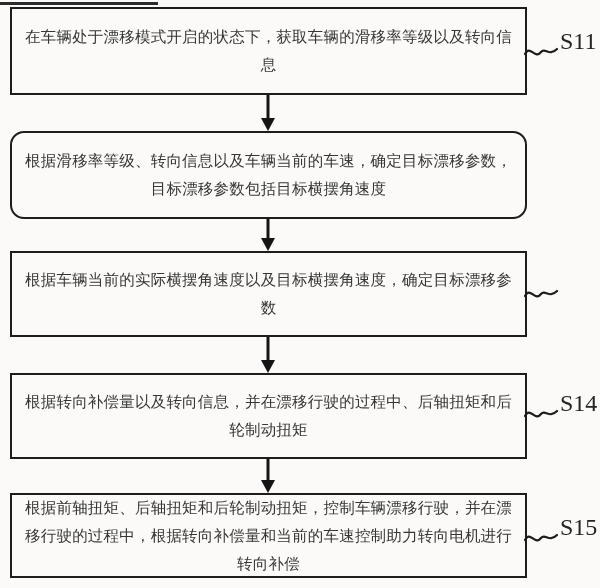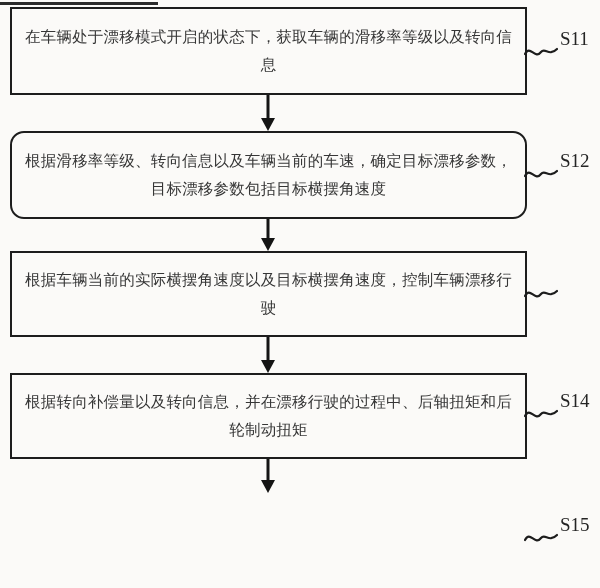--- a/index.html
+++ b/index.html
@@ -74,21 +74,21 @@
     left: 524px;
     display: flex;
     align-items: flex-start;
   }
   .callout svg {
     display: block;
     margin-top: 13px;
   }
   .callout .slabel {
     font-family: "Liberation Serif", "DejaVu Serif", serif;
-    font-size: 19px;
+    font-size: 24px;
     color: #242424;
     margin-left: 2px;
     white-space: nowrap;
   }
 </style>
 </head>
 <body>
 
 <div id="stage">
 
@@ -104,33 +104,27 @@
     <span class="slabel">S11</span>
   </div>
   <div class="arrow" style="top:95px; height:36px;">
     <div class="shaft"></div>
     <div class="head"></div>
   </div>
 
   <div class="box" style="top:131px; height:88px;border-radius:14px;">
     <p>根据滑移率等级、转向信息以及车辆当前的车速，确定目标漂移参数，目标漂移参数包括目标横摆角速度</p>
   </div>
-  <div class="callout" style="top:150px;">
-    <svg width="34" height="22" viewBox="0 0 34 22">
-      <path d="M1 13 C 6 3, 11 19, 17 11 C 21 6, 25 16, 33 8" fill="none" stroke="#1d1d1d" stroke-width="2.2" stroke-linecap="round"></path>
-    </svg>
-    <span class="slabel">S12</span>
-  </div>
   <div class="arrow" style="top:219px; height:32px;">
     <div class="shaft"></div>
     <div class="head"></div>
   </div>
 
   <div class="box" style="top:251px; height:86px;">
-    <p>根据车辆当前的实际横摆角速度以及目标横摆角速度，控制车辆漂移行驶</p>
+    <p>根据车辆当前的实际横摆角速度以及目标横摆角速度，确定目标漂移参数</p>
   </div>
   <div class="callout" style="top:270px;gap:44px;">
     <svg width="34" height="22" viewBox="0 0 34 22">
       <path d="M1 13 C 6 3, 11 19, 17 11 C 21 6, 25 16, 33 8" fill="none" stroke="#1d1d1d" stroke-width="2.2" stroke-linecap="round"></path>
     </svg>
     <span class="slabel">S13</span>
   </div>
   <div class="arrow" style="top:337px; height:36px;">
     <div class="shaft"></div>
     <div class="head"></div>
@@ -143,20 +137,23 @@
     <svg width="34" height="22" viewBox="0 0 34 22">
       <path d="M1 13 C 6 3, 11 19, 17 11 C 21 6, 25 16, 33 8" fill="none" stroke="#1d1d1d" stroke-width="2.2" stroke-linecap="round"></path>
     </svg>
     <span class="slabel">S14</span>
   </div>
   <div class="arrow" style="top:459px; height:34px;">
     <div class="shaft"></div>
     <div class="head"></div>
   </div>
 
+  <div class="box" style="top:493px; height:85px;">
+    <p>根据前轴扭矩、后轴扭矩和后轮制动扭矩，控制车辆漂移行驶，并在漂移行驶的过程中，根据转向补偿量和当前的车速控制助力转向电机进行转向补偿</p>
+  </div>
   <div class="callout" style="top:514px;">
     <svg width="34" height="22" viewBox="0 0 34 22">
       <path d="M1 13 C 6 3, 11 19, 17 11 C 21 6, 25 16, 33 8" fill="none" stroke="#1d1d1d" stroke-width="2.2" stroke-linecap="round"></path>
     </svg>
     <span class="slabel">S15</span>
   </div>
 
 </div>
 
 </body></html>

